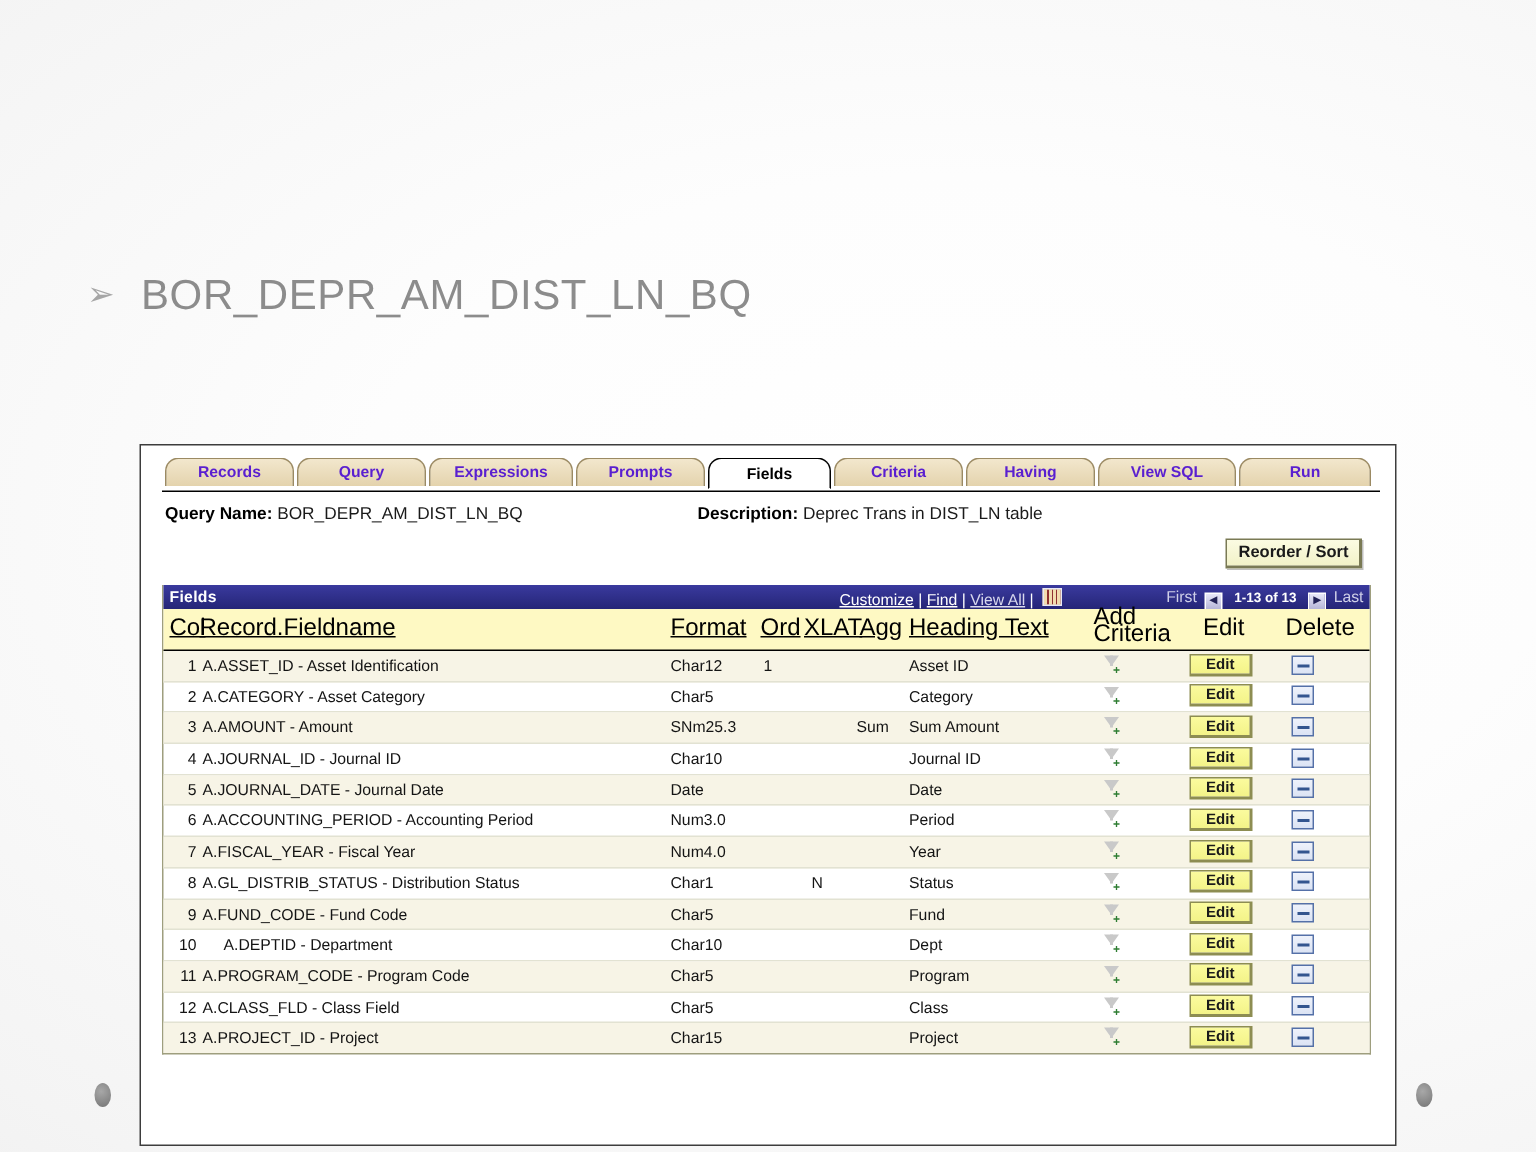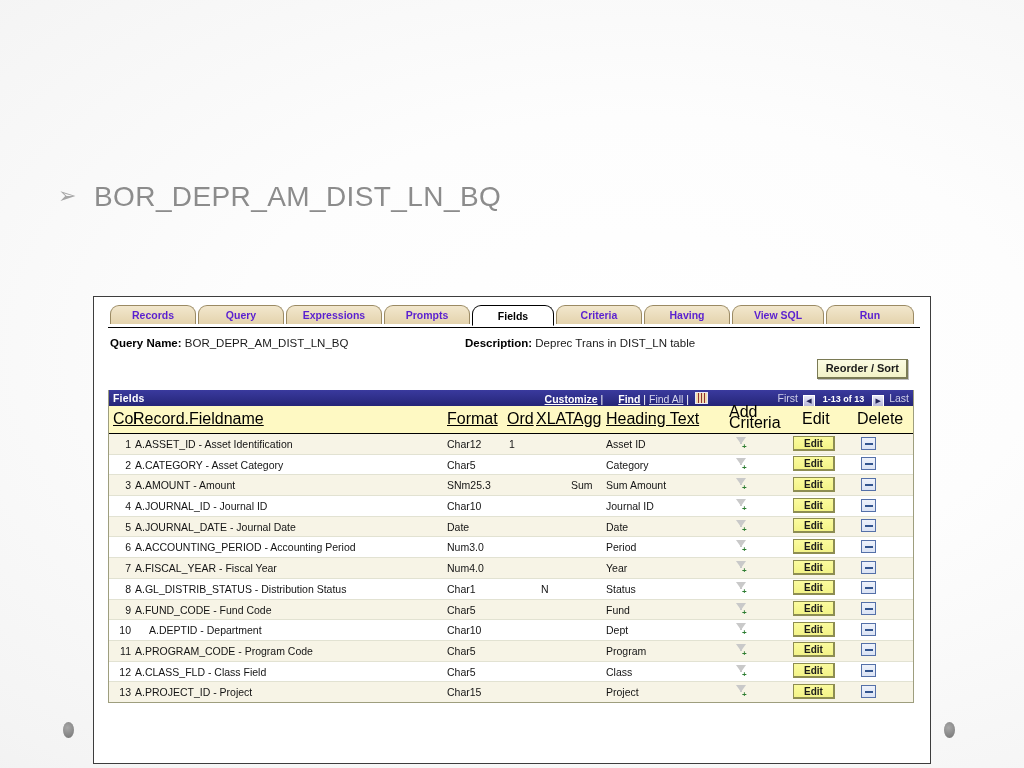--- a/index.html
+++ b/index.html
@@ -192,22 +192,21 @@
   .gt-tools {
     position: absolute;
     right: 205px;
     top: 2px;
     font-weight: normal;
     white-space: nowrap;
   }
   .gt-tools a {
     color: #ffffff;
     text-decoration: underline;
-    font-weight: bold;
-    margin-left: 12px;
+    font-weight: normal;
   }
   .gt-tools .va { font-weight: normal; color:#d8d8ee; text-decoration: underline;}
   .gt-grid-icon {
     display: inline-block;
     width: 11px;
     height: 10px;
     vertical-align: -1px;
     margin-left: 3px;
     background:
       repeating-linear-gradient(to right, #f2dcae 0 2px, #8f3030 2px 3px),
@@ -405,21 +404,21 @@
       <div class="grid">
 
         <div class="grid-title-bar">
           <span class="gt-label">Fields</span>
 
           <span class="gt-tools">
             <a href="#">Customize</a>
             <span>|</span>
             <a href="#">Find</a>
             <span>|</span>
-            <span class="va">Find All</span>
+            <span class="va">View All</span>
             <span>|</span>
             <span class="gt-grid-icon"></span>
           </span>
 
           <span class="gt-nav">
             <span>First</span>
             <span class="nav-arrow">◀</span>
             <span class="range">1-13 of 13</span>
             <span class="nav-arrow">▶</span>
             <span>Last</span>

